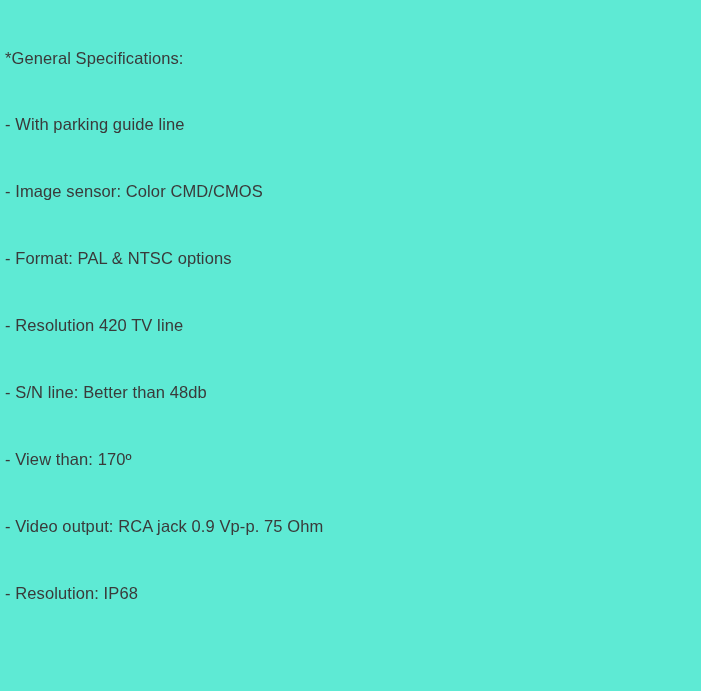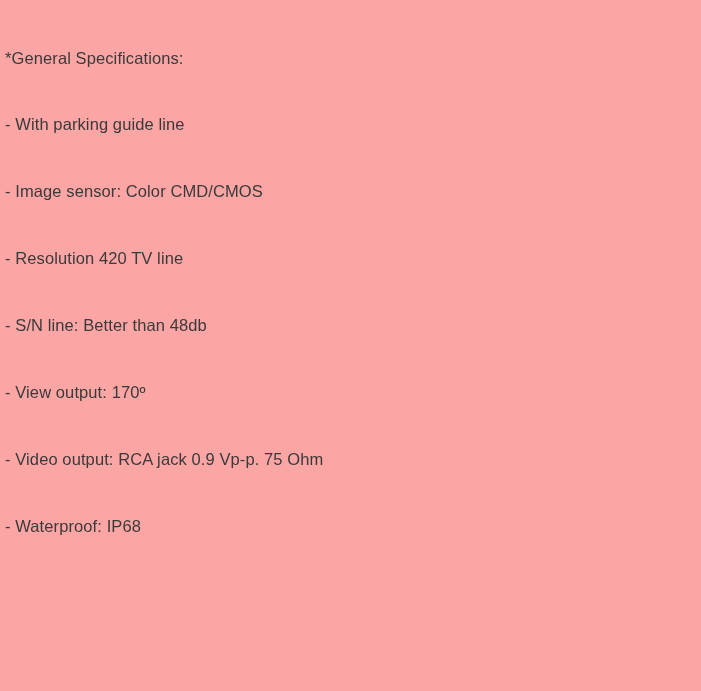--- a/index.html
+++ b/index.html
@@ -9,21 +9,21 @@
   body {
     width: 701px;
     height: 691px;
     background: #ffffff;
     overflow: hidden;
   }
   .page {
     position: relative;
     width: 701px;
     height: 691px;
-    background: #fca5a5;
+    background: #5eead4;
     font-family: "Liberation Sans", "DejaVu Sans", sans-serif;
   }
   .spec-block {
     position: absolute;
     left: 5px;
     top: 2px;
     color: #3a3a3a;
     font-size: 16.5px;
     line-height: 22.3px;
     letter-spacing: 0.1px;
@@ -34,20 +34,21 @@
   }
 </style>
 </head>
 <body>
 
 <div class="page">
   <div class="spec-block">
     <div class="spec-line">*General Specifications:</div>
     <div class="spec-line">- With parking guide line</div>
     <div class="spec-line">- Image sensor: Color CMD/CMOS</div>
+    <div class="spec-line">- Format: PAL &amp; NTSC options</div>
     <div class="spec-line">- Resolution 420 TV line</div>
     <div class="spec-line">- S/N line: Better than 48db</div>
-    <div class="spec-line">- View output: 170º</div>
+    <div class="spec-line">- View than: 170º</div>
     <div class="spec-line">- Video output: RCA jack 0.9 Vp-p. 75 Ohm</div>
-    <div class="spec-line">- Waterproof: IP68</div>
+    <div class="spec-line">- Resolution: IP68</div>
     
   </div>
 </div>
 
 </body></html>

